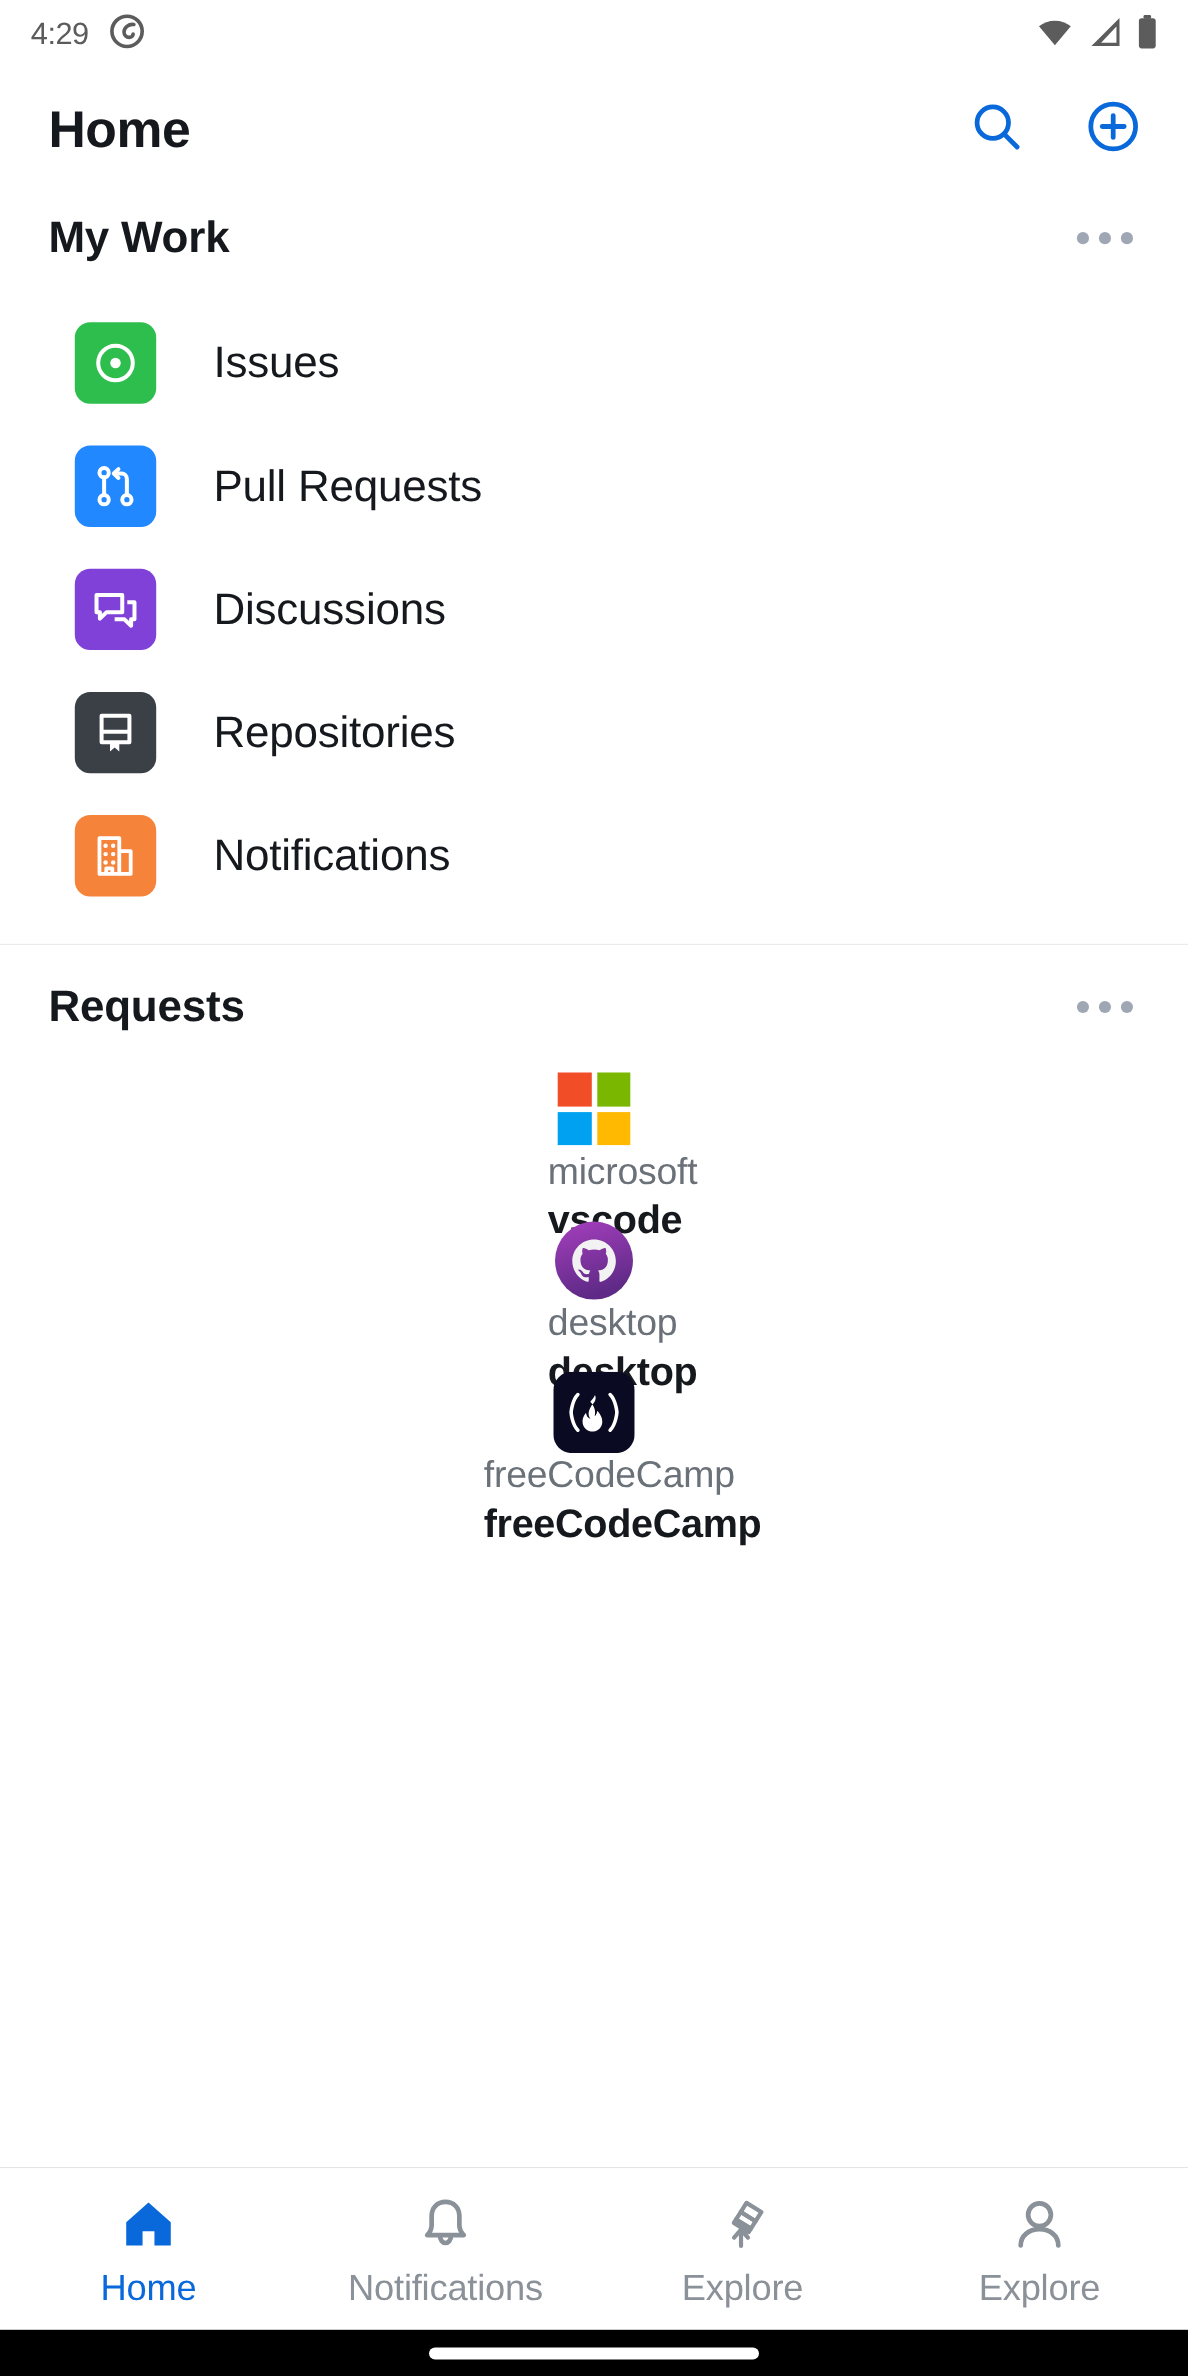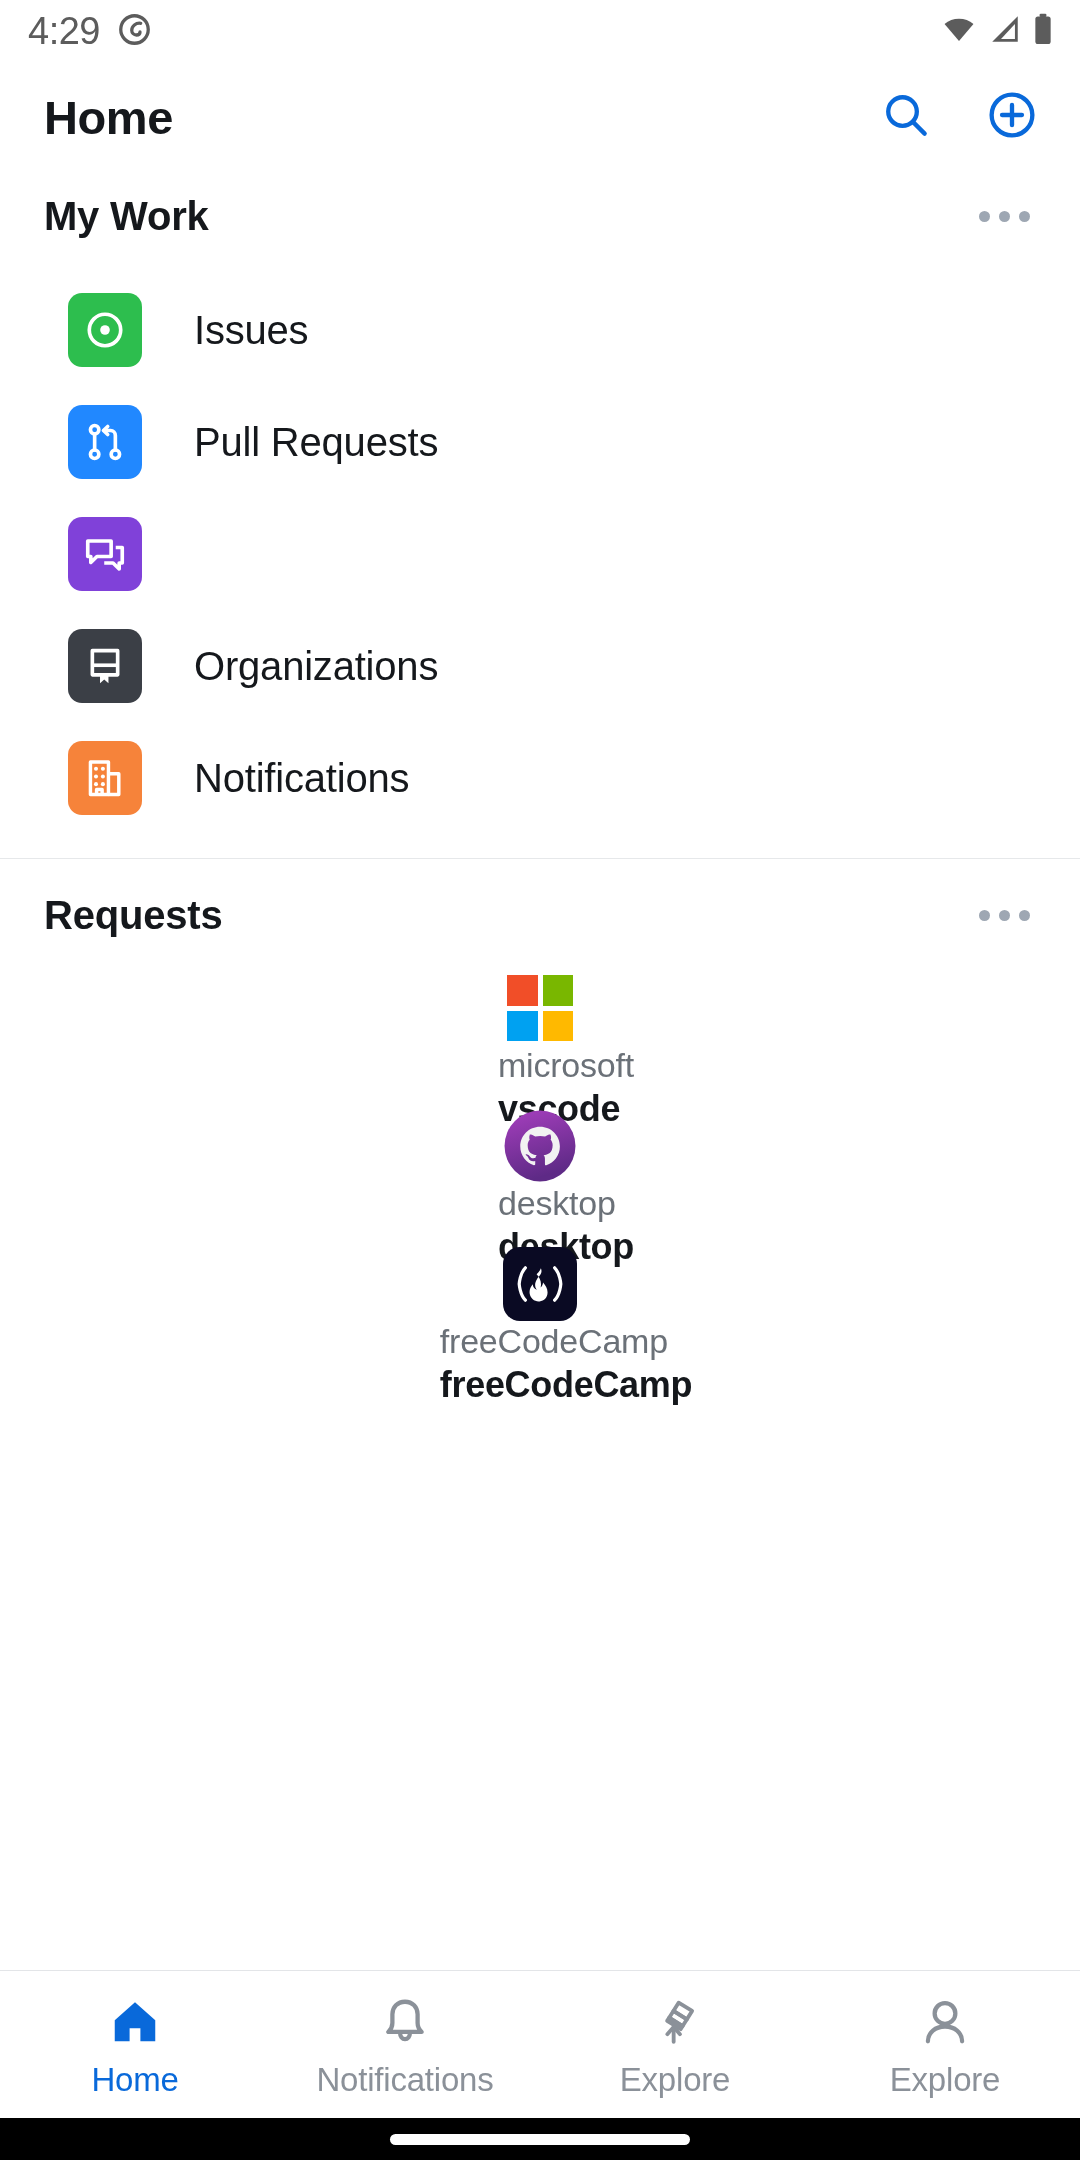--- a/index.html
+++ b/index.html
@@ -7,21 +7,21 @@
     width:1080px; height:2160px;
     background:#ffffff;
     font-family:"Liberation Sans", sans-serif;
     -webkit-font-smoothing:antialiased;
   }
   .screen { position:relative; width:1080px; height:2160px; background:#ffffff; overflow:hidden; display:flex; flex-direction:column; }
 
   
   .statusbar { height:62px; flex:0 0 62px; display:flex; align-items:center; padding:0 26px 0 28px; }
   .sb-left { display:flex; align-items:center; gap:18px; }
-  .sb-time { font-size:38px; color:#5c5c5c; letter-spacing:-0.5px; font-family:"Liberation Sans", sans-serif; }
+  .sb-time { font-size:28px; color:#5c5c5c; letter-spacing:-0.5px; font-family:"Liberation Sans", sans-serif; }
   .sb-spacer { flex:1 1 auto; }
   .sb-right { display:flex; align-items:center; gap:9px; }
 
   
   .header { flex:0 0 110px; display:flex; align-items:center; padding:0 40px 0 44px; }
   .header-title { font-size:47px; font-weight:700; color:#15181c; letter-spacing:-0.4px; }
   .header-spacer { flex:1 1 auto; }
   .header-actions { display:flex; align-items:center; gap:50px; }
   .hdr-btn { display:flex; align-items:center; justify-content:center; width:56px; height:56px; }
 
@@ -164,31 +164,32 @@
       <span class="work-label">Pull Requests</span>
     </div>
 
     <div class="work-row">
       <div class="tile" style="background:#8041D9;">
         <svg width="46" height="46" viewBox="0 0 24 24">
           <path d="M3 5.2 h12.2 v8.1 h-7.4 l-3.2 3.1 v-3.1 h-1.6 z" fill="none" stroke="#ffffff" stroke-width="1.9" stroke-linejoin="round"></path>
           <path d="M17.6 8.6 h3.4 v8.1 h-1.6 v3.1 l-3.2 -3.1 h-4.6" fill="none" stroke="#ffffff" stroke-width="1.9" stroke-linejoin="round"></path>
         </svg>
       </div>
+      <span class="work-label">Discussions</span>
     </div>
 
     <div class="work-row">
       <div class="tile" style="background:#3B3F46;">
         <svg width="46" height="46" viewBox="0 0 24 24">
           <path d="M5.4 4 h13.2 v12.6 h-13.2 z" fill="none" stroke="#ffffff" stroke-width="1.9" stroke-linejoin="round"></path>
           <line x1="5.4" y1="11.6" x2="18.6" y2="11.6" stroke="#ffffff" stroke-width="1.9"></line>
           <path d="M9.4 16.6 v4.4 l2.2 -1.9 l2.2 1.9 v-4.4 z" fill="#ffffff"></path>
         </svg>
       </div>
-      <span class="work-label">Organizations</span>
+      <span class="work-label">Repositories</span>
     </div>
 
     <div class="work-row">
       <div class="tile" style="background:#F6833A;">
         <svg width="46" height="46" viewBox="0 0 24 24">
           <path d="M4.4 3.6 h9.4 v17 h-9.4 z" fill="none" stroke="#ffffff" stroke-width="1.8" stroke-linejoin="round"></path>
           <path d="M13.8 9.8 h5.4 v10.8 h-5.4" fill="none" stroke="#ffffff" stroke-width="1.8" stroke-linejoin="round"></path>
           <circle cx="7.3" cy="7.2" r="1.05" fill="#ffffff"></circle>
           <circle cx="10.9" cy="7.2" r="1.05" fill="#ffffff"></circle>
           <circle cx="7.3" cy="11.2" r="1.05" fill="#ffffff"></circle>

